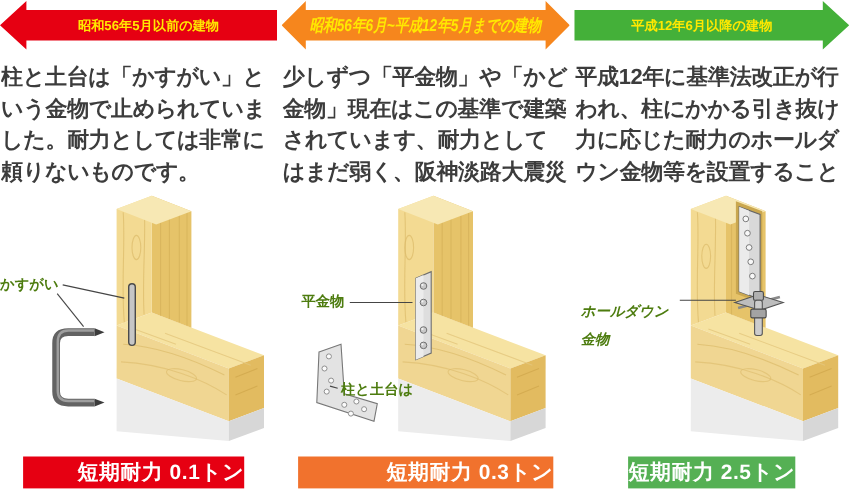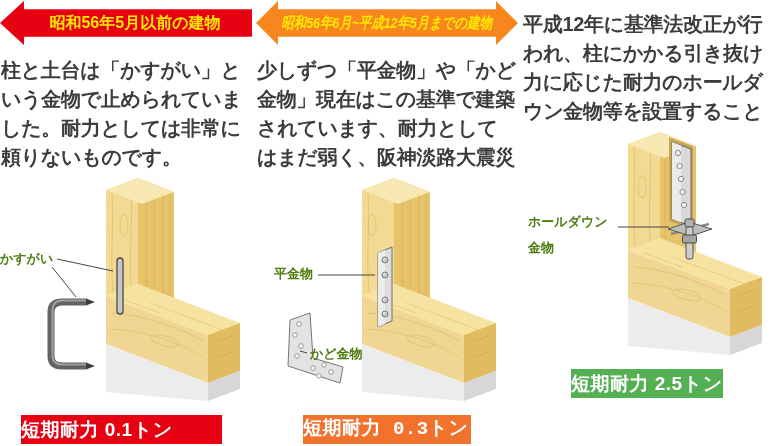--- a/index.html
+++ b/index.html
@@ -16,21 +16,21 @@
     height:46px; display:flex; align-items:center; justify-content:center;
     position:relative;
   }
   .banner.red    { background:var(--color-red); }
   .banner.orange { background:var(--color-orange); }
   .banner.green  { background:var(--color-green); }
   .arrow-left  { clip-path:polygon(0 50%, 24px 2%, 24px 20%, 100% 20%, 100% 80%, 24px 80%, 24px 98%); }
   .arrow-both  { clip-path:polygon(0 50%, 22px 2%, 22px 20%, calc(100% - 22px) 20%, calc(100% - 22px) 2%, 100% 50%, calc(100% - 22px) 98%, calc(100% - 22px) 80%, 22px 80%, 22px 98%);font-style:italic; }
   .arrow-right { clip-path:polygon(0 20%, calc(100% - 24px) 20%, calc(100% - 24px) 2%, 100% 50%, calc(100% - 24px) 98%, calc(100% - 24px) 80%, 0 80%); }
   .banner-text {
-    color:var(--color-banner_text); font-weight:bold; font-size:16px;
+    color:var(--color-banner_text); font-weight:bold; font-size:12px;
     letter-spacing:0; white-space:nowrap;
   }
   .banner-text.condensed { font-size:15.5px; transform:scaleX(0.80); transform-origin:50% 50%; }
   .arrow-left .banner-text  { padding-left:18px; }
   .arrow-right .banner-text { padding-right:18px; }
 
   
   .desc {
     margin:10px 1px 0 1px; height:116px;
     font-size:20px; line-height:1.45; font-weight:600;
@@ -41,25 +41,25 @@
   .figure { position:relative; height:235px; }
   .figure svg { position:absolute; left:0; top:0; }
   .hw-label {
     position:absolute; font-size:13px; font-weight:600; color:#4d7c0f;
     white-space:nowrap; letter-spacing:0;
   }
   .hw-label.wrap { white-space:normal; width:86px; line-height:2.0; }
 
   
   .strength {
-    margin-top:8px; height:29px; line-height:29px; text-align:left;
+    margin-top:8px; height:29px; line-height:29px; text-align:right;
     color:#ffffff; font-weight:bold; font-size:19px; letter-spacing:0.5px;
   }
   .strength.s-red    { width:201px; margin-left:21px; background:var(--color-red); }
-  .strength.s-orange { width:168px; margin-left:auto; margin-right:auto; background:var(--color-label_orange);font-family:Liberation Mono, monospace; }
+  .strength.s-orange { width:232px; margin-left:auto; margin-right:auto; background:var(--color-label_orange); }
   .strength.s-green  { width:152px; margin-left:auto; margin-right:auto; background:var(--color-label_green); }
 </style>
 </head>
 <body>
 
 <div class="board">
 
   <div class="column">
     <div class="banner red arrow-left">
       <span class="banner-text">昭和56年5月以前の建物</span>
@@ -173,27 +173,30 @@
               <circle cx="41" cy="193" r="2.3"></circle>
             <circle cx="57" cy="205" r="2.3"></circle>
               <circle cx="68" cy="202" r="2.3"></circle>
             <circle cx="63" cy="213" r="2.3"></circle>
               <circle cx="75" cy="209" r="2.3"></circle>
           </g>
         </g>
         <path d="M51,190 L44,188" stroke="#454545" stroke-width="1" fill="none"></path>
       </svg>
       <div class="hw-label" style="left:18px; top:93px;">平金物</div>
-      <div class="hw-label" style="left:54px; top:173px;">かど金物</div>
+      <div class="hw-label" style="left:54px; top:173px;">柱と土台は</div>
     </div>
 
     <div class="strength s-orange">短期耐力 0.3トン</div>
   </div>
 
   <div class="column">
+    <div class="banner green arrow-right">
+      <span class="banner-text">平成12年6月以降の建物</span>
+    </div>
     <p class="desc">平成12年に基準法改正が行われ、柱にかかる引き抜け力に応じた耐力のホールダウン金物等を設置することになりました。などが用いられるようになりましたが。</p>
 
     <div class="figure">
       <svg width="250" height="235" viewBox="0 9 250 235">
         <g>
           <polygon points="106,133 138,121 240,160 208,172" fill="#f6e3a2"></polygon>
           <polygon points="106,133 208,172 208,220 106,181" fill="#f0d692"></polygon>
           <path d="M112,150 C145,152 180,166 204,178" stroke="#dcba6a" fill="none" stroke-width="1" opacity=".7"></path>
           <path d="M110,166 C150,168 185,182 206,196" stroke="#dcba6a" fill="none" stroke-width="1" opacity=".6"></path>
           <ellipse cx="165" cy="178" rx="14" ry="5" fill="none" stroke="#dcba6a" stroke-width="1" opacity=".6" transform="rotate(14 165 178)"></ellipse>
@@ -227,19 +230,19 @@
             <circle cx="162" cy="88" r="2.6"></circle>
           </g>
           <line x1="149" y1="117" x2="187" y2="107" stroke="#8a8a8a" stroke-width="2.5"></line>
           <polygon points="146,112 167,105 190,112 169,119" fill="#bdbdbd" stroke="#555555" stroke-width="1"></polygon>
           <rect x="163" y="102" width="9" height="8" rx="1.5" fill="#b0b0b0" stroke="#4a4a4a" stroke-width="1"></rect>
           <rect x="164" y="110" width="7" height="32" rx="2" fill="#cccccc" stroke="#555555" stroke-width="1"></rect>
           <rect x="160.5" y="118" width="14" height="8" rx="1.5" fill="#a3a3a3" stroke="#4a4a4a" stroke-width="1"></rect>
         </g>
         <path d="M96,110 L147,110" stroke="#454545" stroke-width="1" fill="none"></path>
       </svg>
-      <div class="hw-label wrap" style="left:6px; top:83px;">ホールダウン金物</div>
+      <div class="hw-label wrap" style="left:6px; top:98px;font-style:italic;">ホールダウン金物</div>
     </div>
 
     <div class="strength s-green">短期耐力 2.5トン</div>
   </div>
 
 </div>
 
 </body></html>

